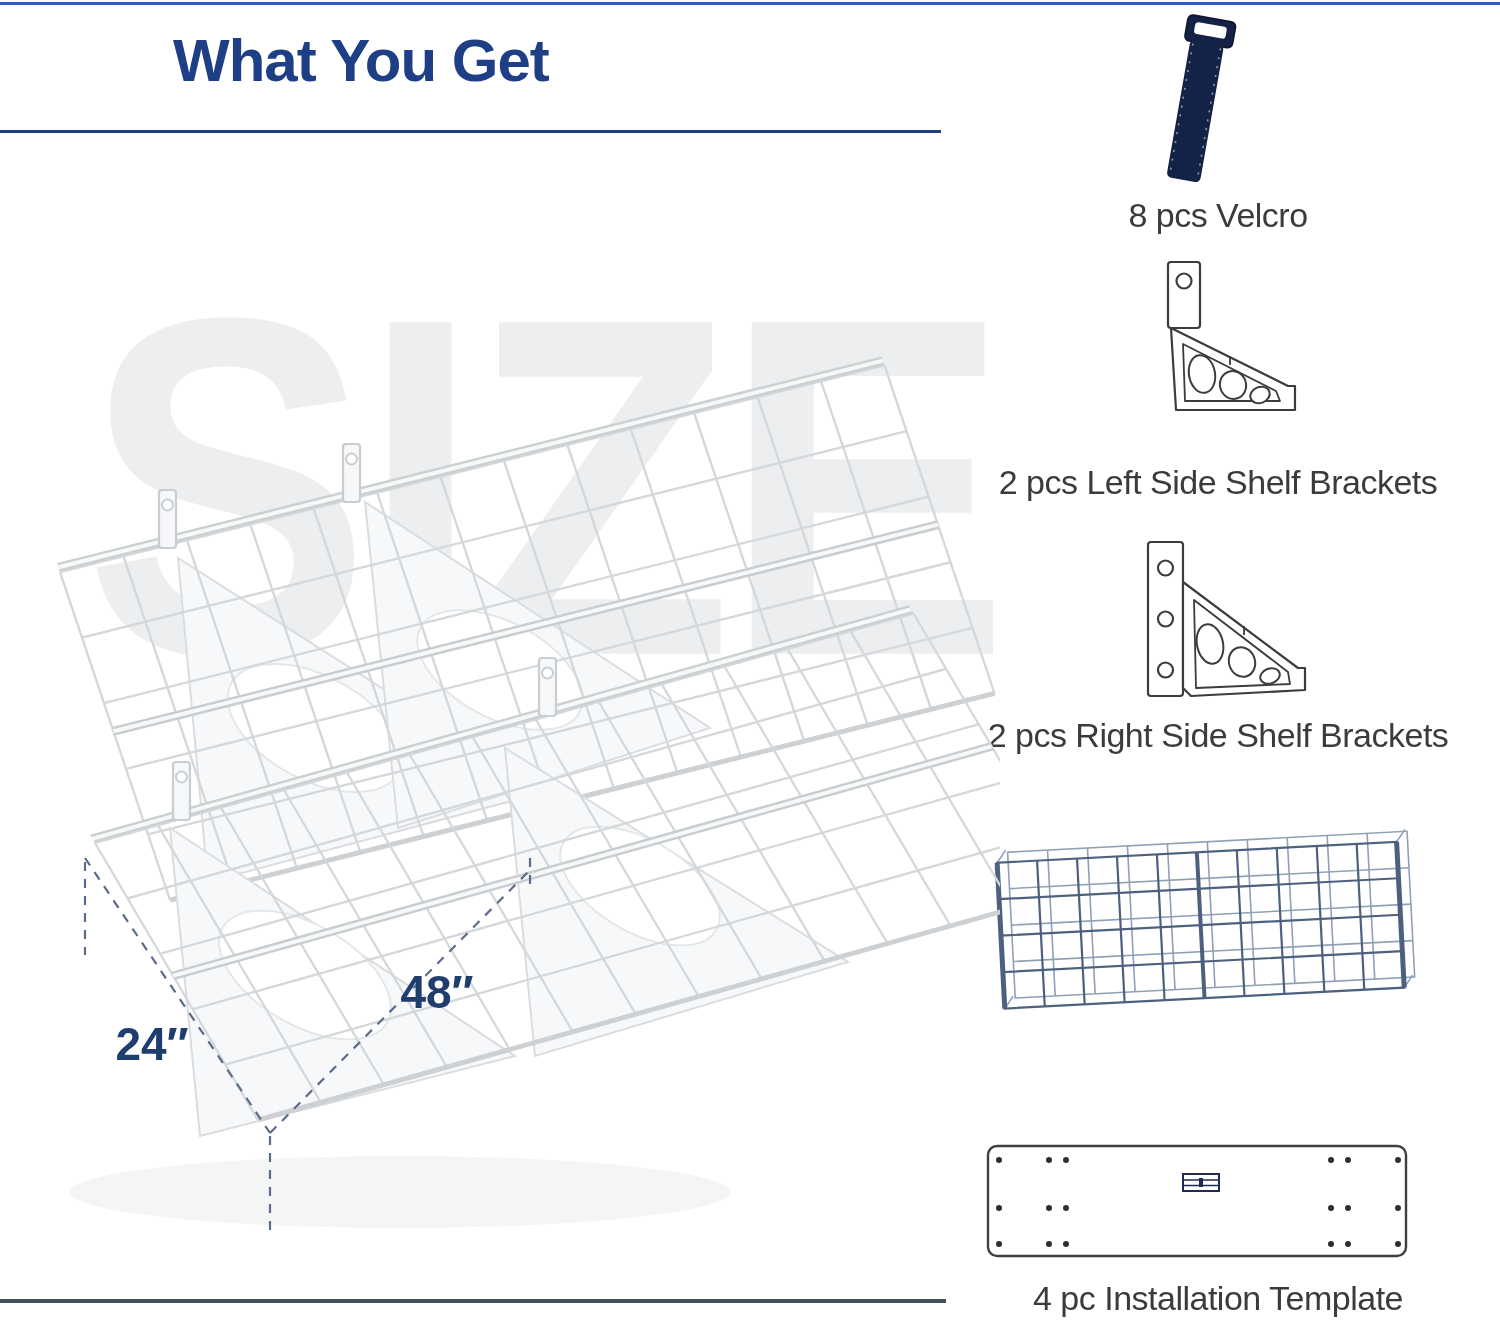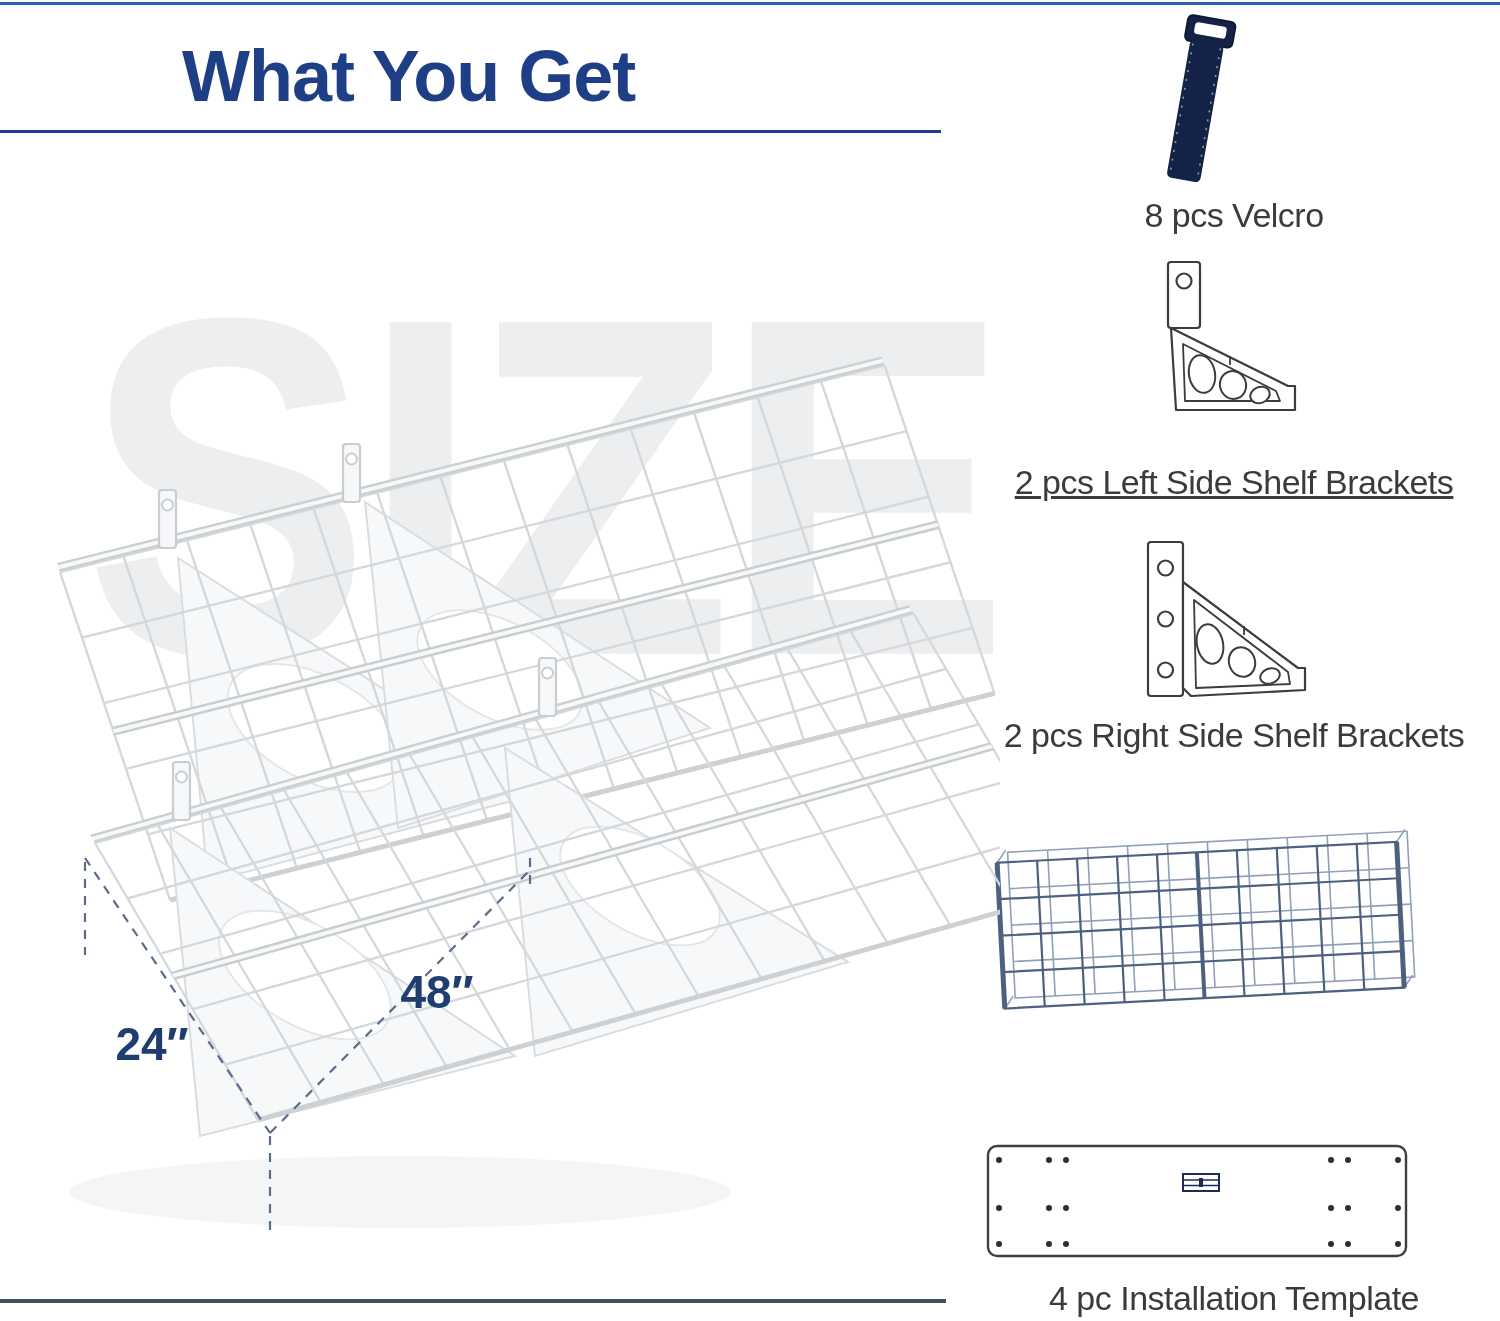--- a/index.html
+++ b/index.html
@@ -2,36 +2,36 @@
 <html><head>
 <meta charset="utf-8">
 <style>
   html,body{margin:0;padding:0;background:#fff;}
   .canvas{
     position:relative;width:1500px;height:1321px;background:#ffffff;
     overflow:hidden;font-family:"Liberation Sans",sans-serif;
   }
   .top-rule{position:absolute;top:2px;left:0;width:1500px;height:3px;background:#2f5fa5;}
   .page-title{
-    position:absolute;left:166px;top:24px;margin:16px;
-    font-size:72px;font-weight:bold;color:#1e3f85;letter-spacing:-1px;line-height:1;
+    position:absolute;left:166px;top:24px;margin:7px;
+    font-size:60px;font-weight:bold;color:#1e3f85;letter-spacing:-1px;line-height:1;
     white-space:nowrap;
   }
   .title-underline{position:absolute;top:130px;left:0;width:941px;height:3px;background:#1e3f85;}
   .watermark{
     position:absolute;left:84px;top:246px;z-index:0;
     font-size:430px;font-weight:bold;color:#edeeef;letter-spacing:-10px;line-height:1;
     transform:scaleY(1.12);transform-origin:top left;user-select:none;white-space:nowrap;
   }
   .shelf-svg{position:absolute;left:0;top:330px;z-index:1;}
   .bottom-rule{position:absolute;top:1299px;left:0;width:946px;height:4px;background:#41525b;}
   .parts{position:absolute;left:980px;top:0;width:520px;height:1321px;}
   .parts svg{position:absolute;}
   .part-caption{
-    position:absolute;left:16px;width:476px;text-align:center;
+    position:absolute;left:0;width:476px;text-align:center;
     font-size:34px;color:#3b3b3b;letter-spacing:-0.5px;line-height:40px;white-space:nowrap;
   }
   .dim-label{font-size:46px;font-weight:bold;fill:#1f3e6e;}
 </style>
 </head>
 <body>
 
 <div class="canvas">
 
   <div class="top-rule"></div>
@@ -128,21 +128,21 @@
     <svg style="left:158px;top:258px;" width="165" height="185" viewBox="0 0 165 185">
       <rect x="30" y="4" width="32" height="66" rx="3" fill="#ffffff" stroke="#3c3c3c" stroke-width="2.2"></rect>
       <circle cx="46" cy="23" r="7.5" fill="#ffffff" stroke="#3c3c3c" stroke-width="2.2"></circle>
       <path d="M33 70 L150 128 L157 128 L157 152 L38 152 Z" fill="#ffffff" stroke="#3c3c3c" stroke-width="2.2" stroke-linejoin="round"></path>
       <path d="M45 86 L138 133 L142 143 L47 143 Z" fill="none" stroke="#3c3c3c" stroke-width="1.8" stroke-linejoin="round"></path>
       <ellipse cx="64" cy="116" rx="13" ry="19" transform="rotate(-10 64 116)" fill="#ffffff" stroke="#3c3c3c" stroke-width="2"></ellipse>
       <ellipse cx="95" cy="127" rx="13" ry="14" transform="rotate(-18 95 127)" fill="#ffffff" stroke="#3c3c3c" stroke-width="2"></ellipse>
       <ellipse cx="122" cy="137" rx="10" ry="8" transform="rotate(-22 122 137)" fill="#ffffff" stroke="#3c3c3c" stroke-width="2"></ellipse>
       <line x1="92" y1="98" x2="92" y2="107" stroke="#3c3c3c" stroke-width="1.8"></line>
     </svg>
-    <div class="part-caption" style="top:462px;text-decoration:underline;">2 pcs Left Side Shelf Brackets</div>
+    <div class="part-caption" style="top:462px;">2 pcs Left Side Shelf Brackets</div>
 
     <svg style="left:148px;top:538px;" width="185" height="172" viewBox="0 0 185 172">
       <rect x="20" y="4" width="35" height="154" rx="3" fill="#ffffff" stroke="#3c3c3c" stroke-width="2.2"></rect>
       <circle cx="37.5" cy="30" r="7.5" fill="#ffffff" stroke="#3c3c3c" stroke-width="2.2"></circle>
       <circle cx="37.5" cy="81" r="7.5" fill="#ffffff" stroke="#3c3c3c" stroke-width="2.2"></circle>
       <circle cx="37.5" cy="132" r="7.5" fill="#ffffff" stroke="#3c3c3c" stroke-width="2.2"></circle>
       <path d="M55 44 L170 130 L177 130 L177 152 L63 158 L55 150 Z" fill="#ffffff" stroke="#3c3c3c" stroke-width="2.2" stroke-linejoin="round"></path>
       <path d="M66 62 L160 134 L162 146 L68 150 Z" fill="none" stroke="#3c3c3c" stroke-width="1.8" stroke-linejoin="round"></path>
       <ellipse cx="82" cy="106" rx="13" ry="20" transform="rotate(-12 82 106)" fill="#ffffff" stroke="#3c3c3c" stroke-width="2"></ellipse>
       <ellipse cx="114" cy="124" rx="13" ry="15" transform="rotate(-18 114 124)" fill="#ffffff" stroke="#3c3c3c" stroke-width="2"></ellipse>

